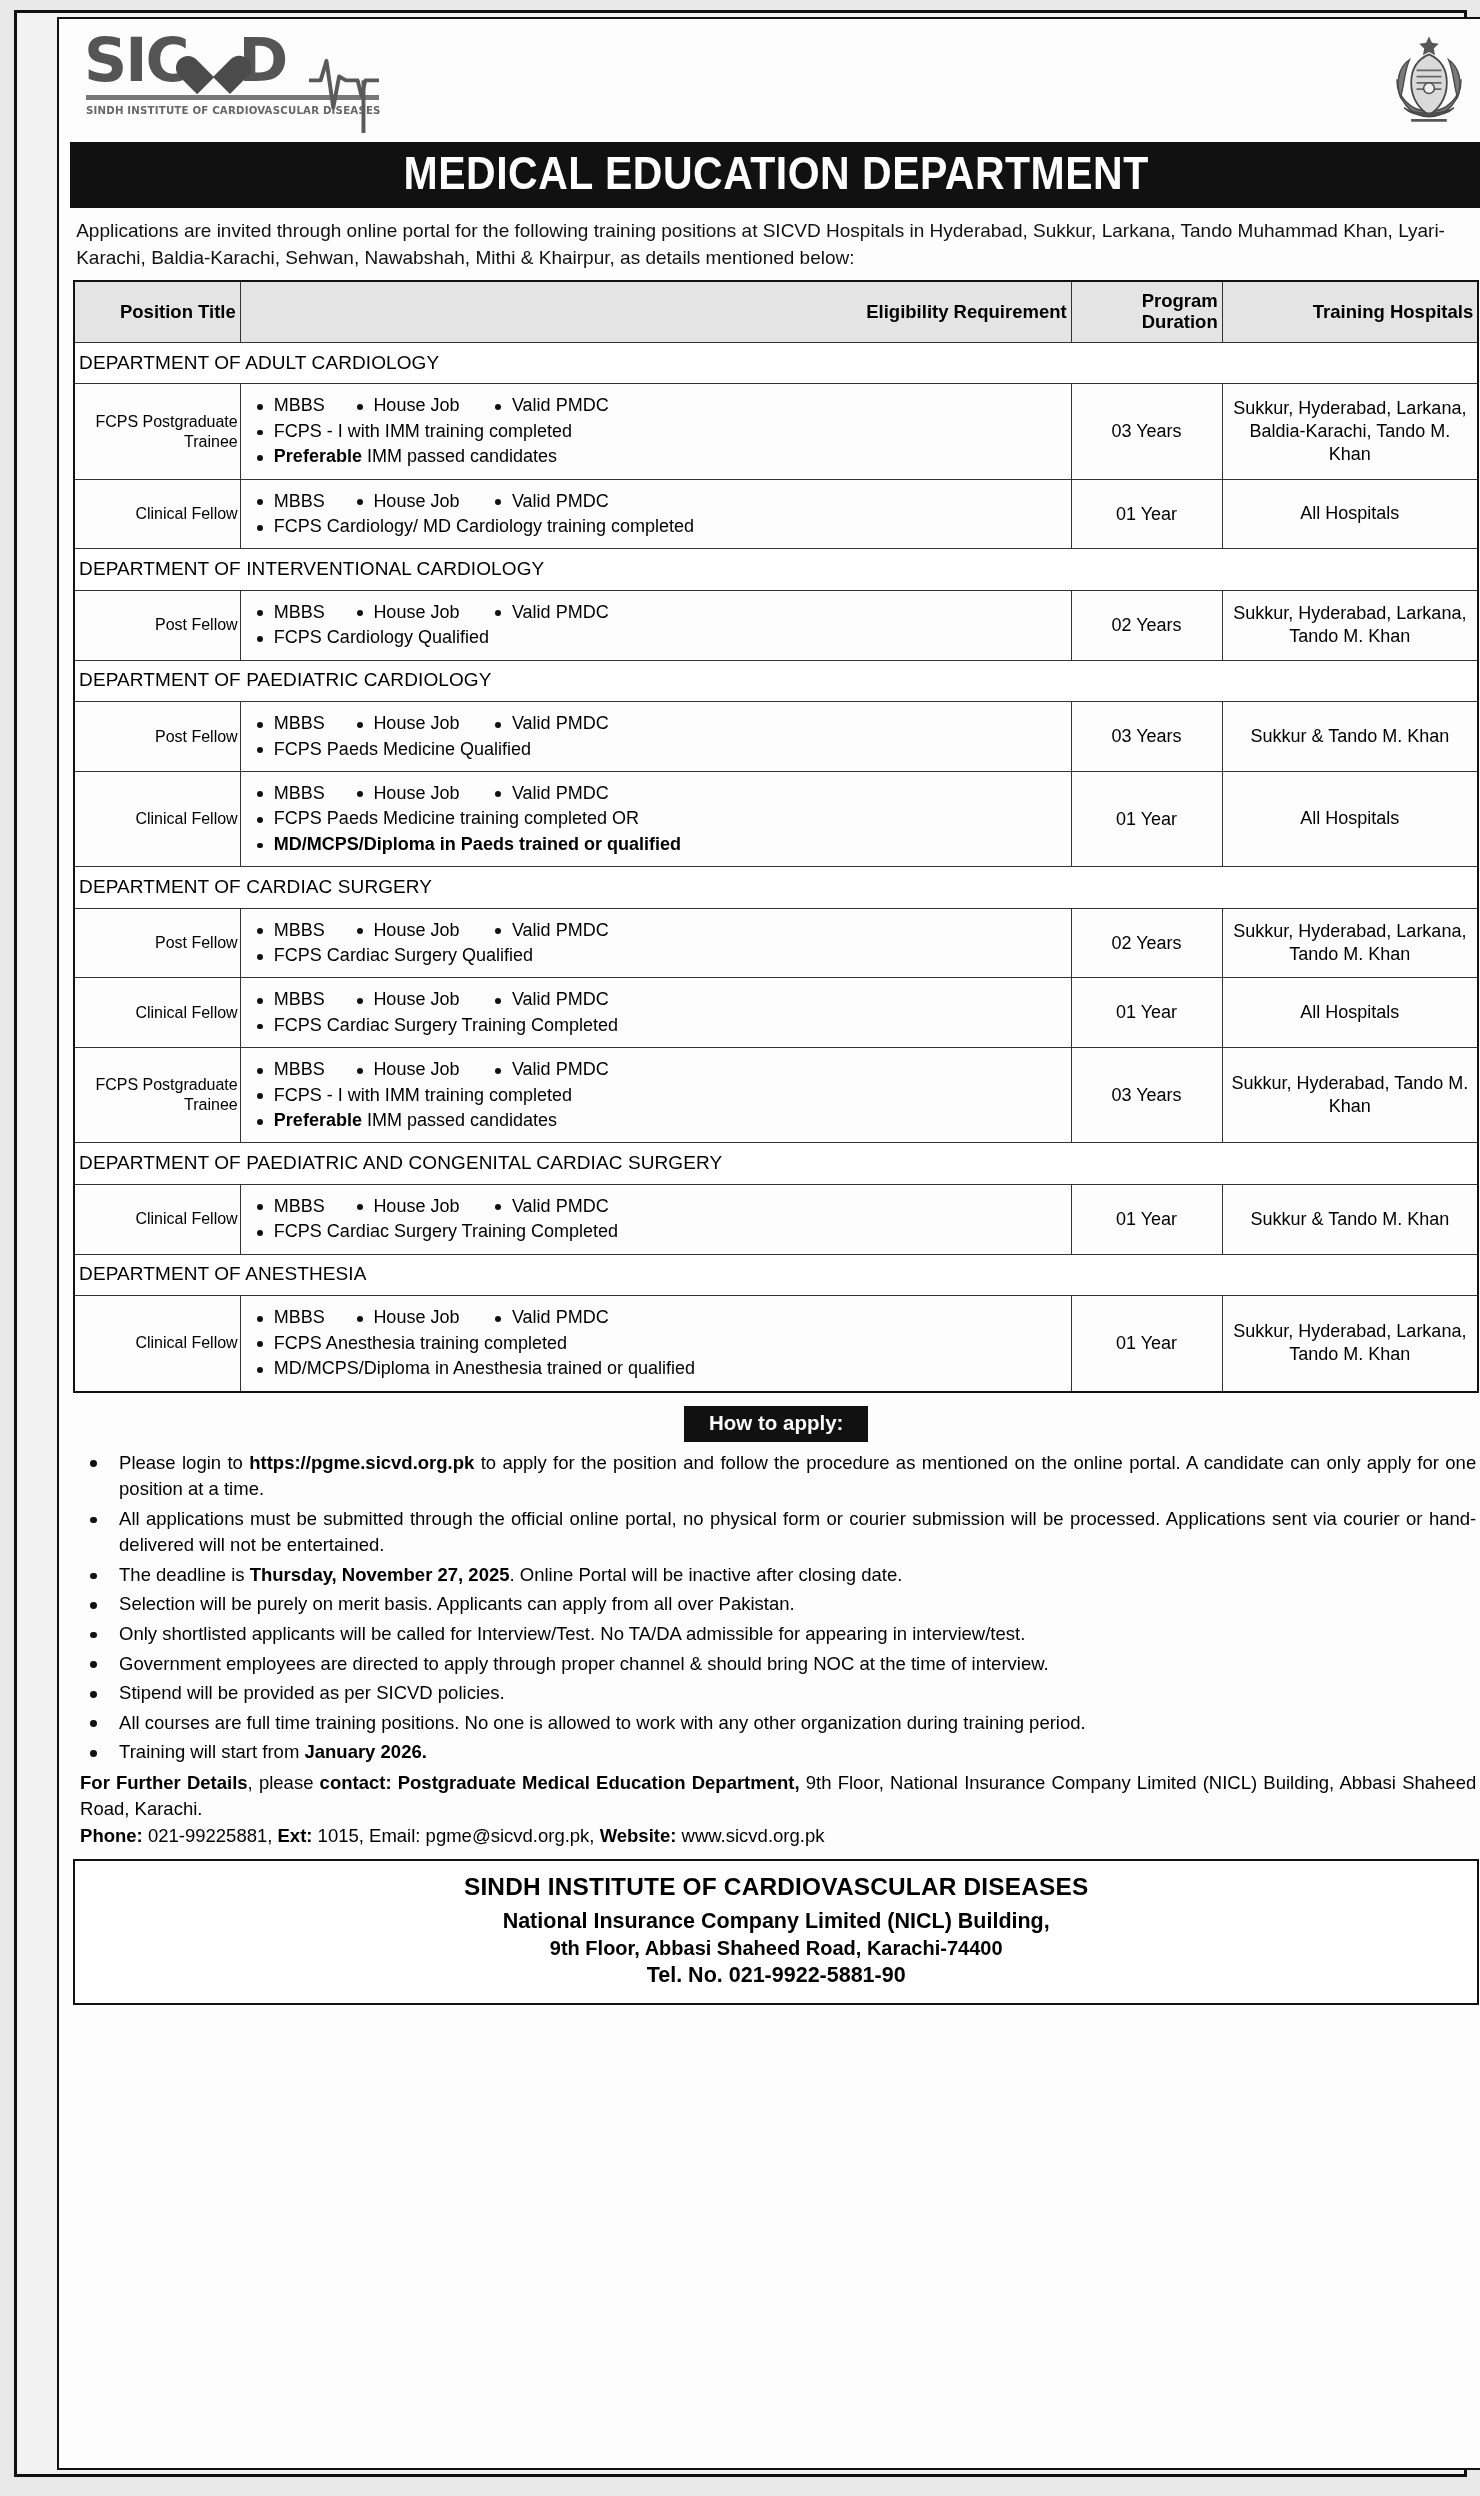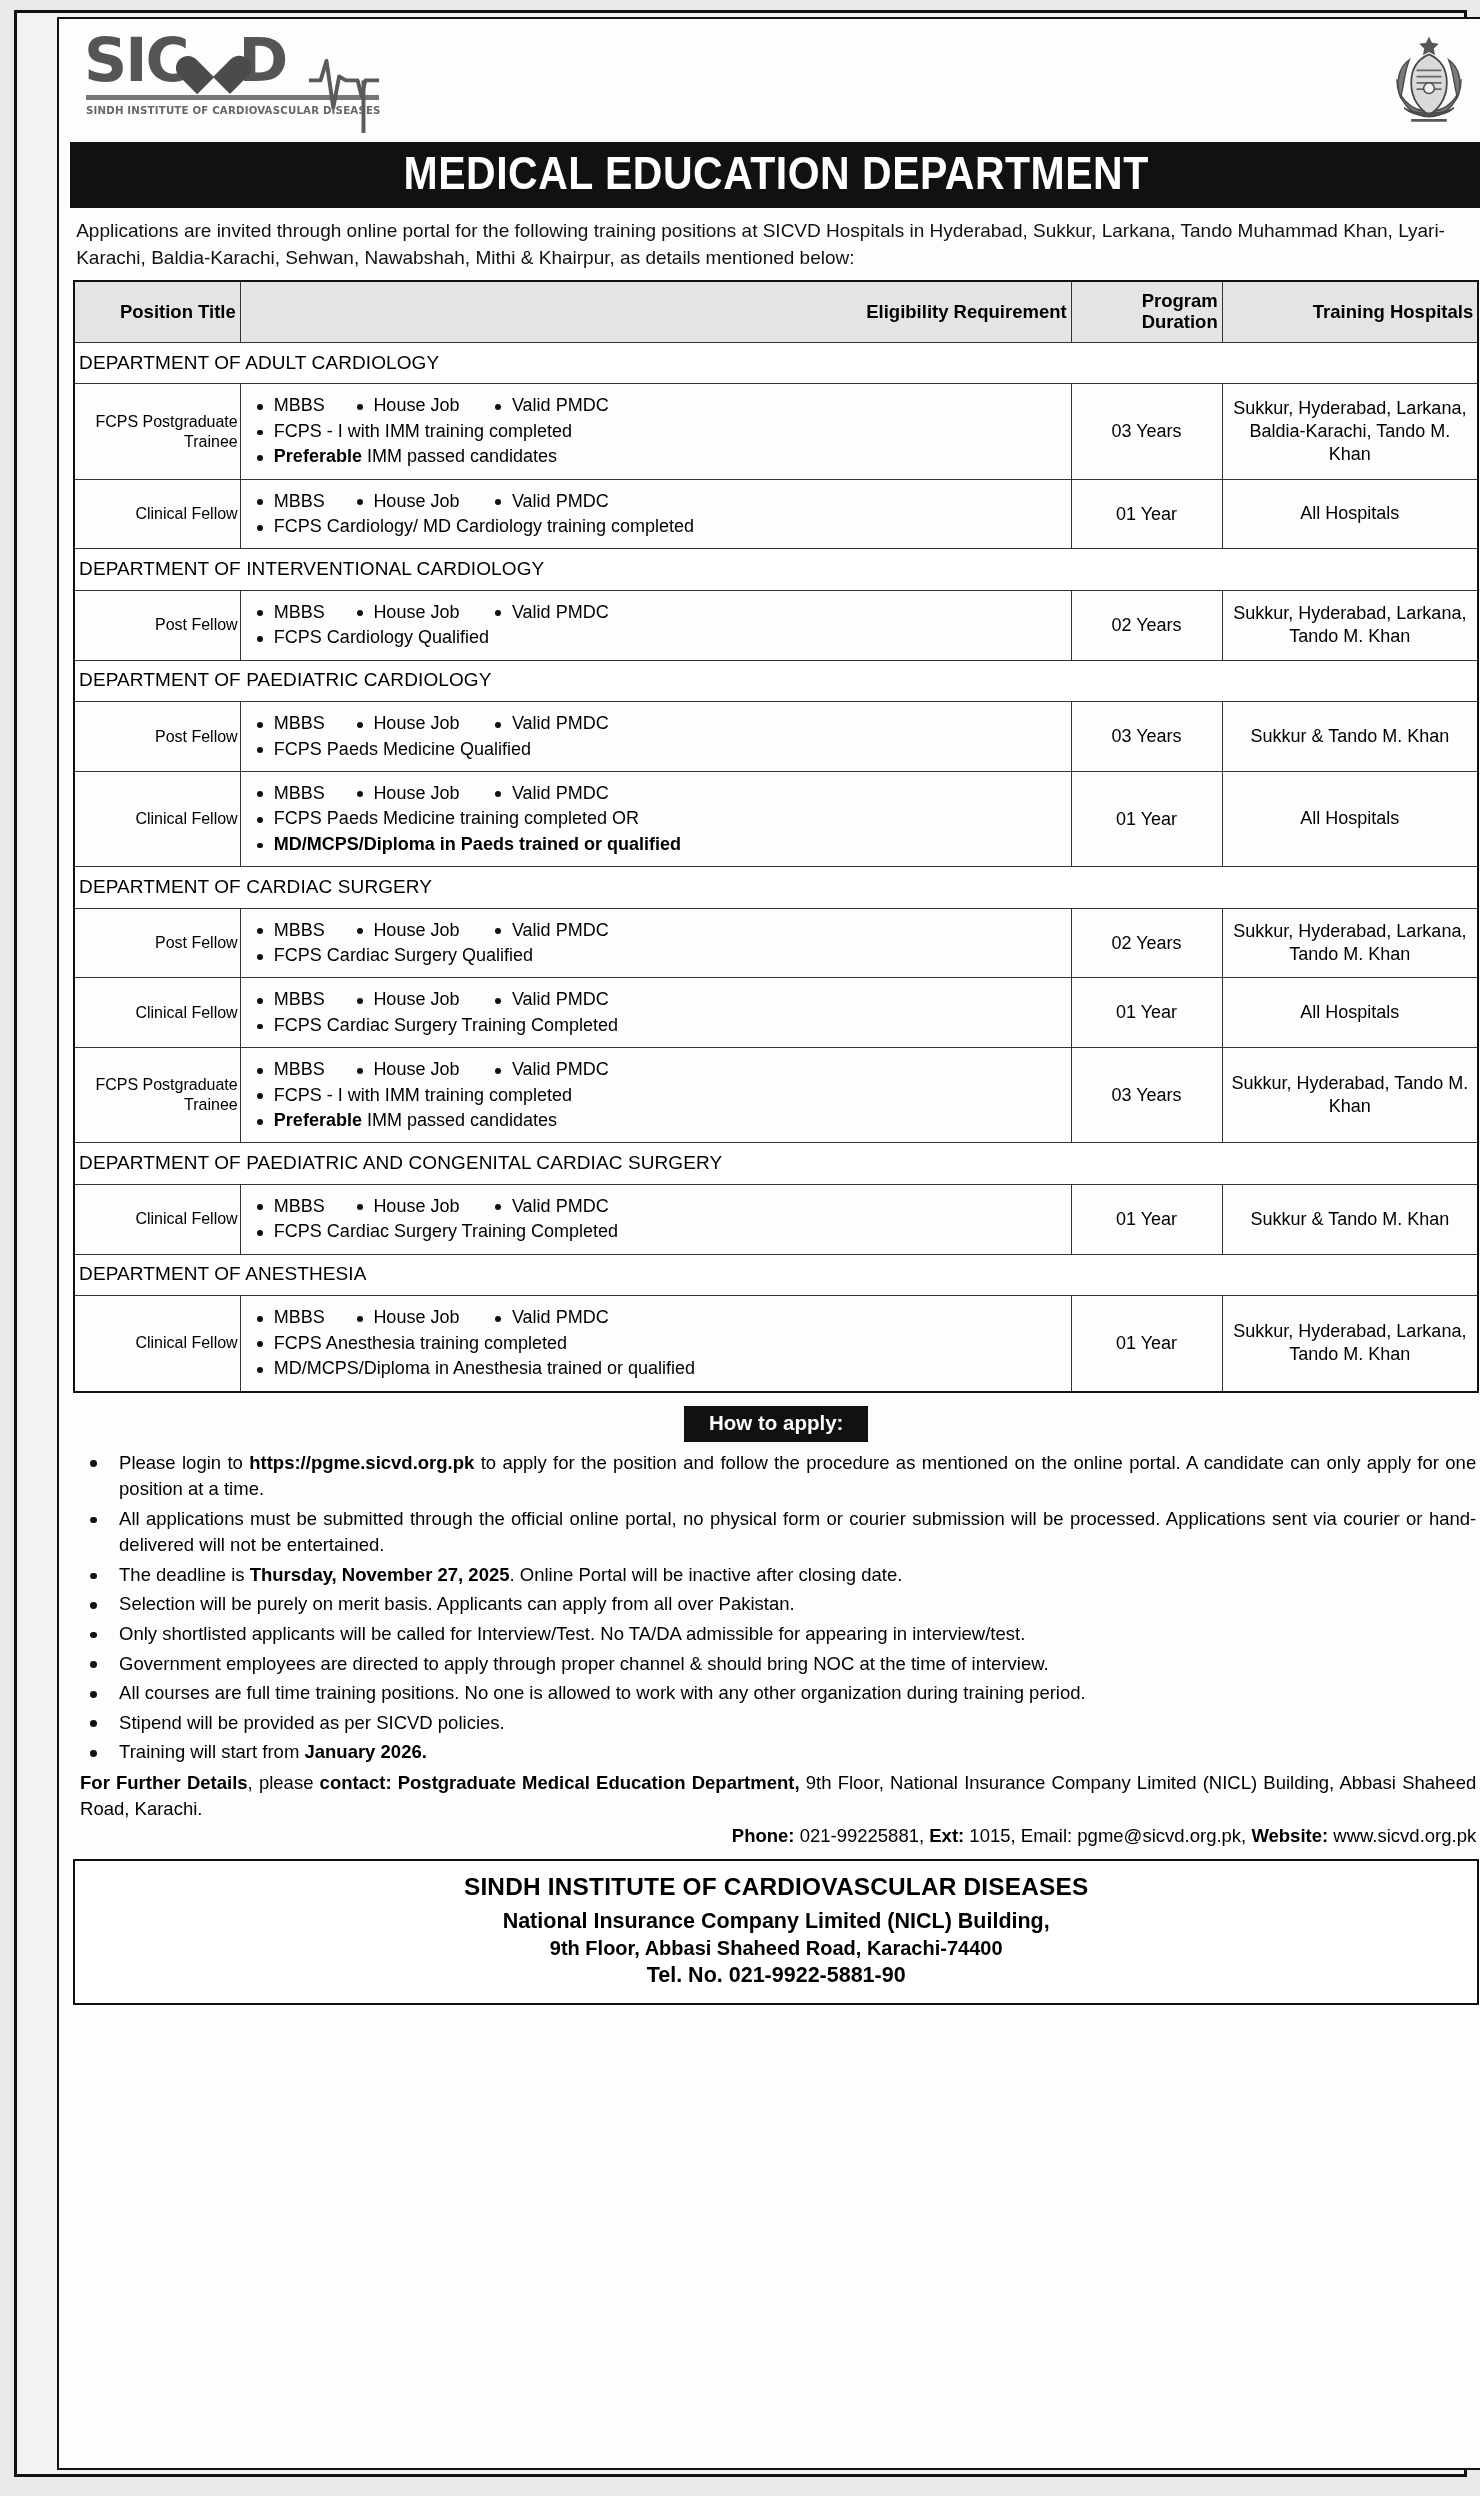--- a/index.html
+++ b/index.html
@@ -226,21 +226,21 @@
     width: 6.8px; height: 6.8px;
     border-radius: 50%;
     background: #111;
   }
   .contact-block {
     margin: 3.9px 9.8px 0 13.7px;
     font-size: 18.5px;
     line-height: 1.44;
     text-align: justify;
   }
-  .contact-block .line-phone { text-align: right; }
+  .contact-block .line-phone { text-align: left; }
 
   
   .footer {
     margin: 9.8px 6.8px 0 6.8px;
     border: 2px solid #111;
     text-align: center;
     padding: 11.7px 7.8px 15.6px 7.8px;
     background: #fff;
   }
   .footer .f1 { font-size: 24.4px; font-weight: bold; letter-spacing: 0.2px; }
@@ -508,22 +508,22 @@
       <div class="howto-wrap">
         <span class="howto-badge">How to apply:</span>
       </div>
       <ul class="apply" id="apply-list">
           <li><span>Please login to </span><b>https://pgme.sicvd.org.pk</b><span> to apply for the position and follow the procedure as mentioned on the online portal. A candidate can only apply for one position at a time.</span></li>
           <li><span>All applications must be submitted through the official online portal, no physical form or courier submission will be processed. Applications sent via courier or hand-delivered will not be entertained.</span></li>
           <li><span>The deadline is </span><b>Thursday, November 27, 2025</b><span>. Online Portal will be inactive after closing date.</span></li>
           <li><span>Selection will be purely on merit basis. Applicants can apply from all over Pakistan.</span></li>
           <li><span>Only shortlisted applicants will be called for Interview/Test. No TA/DA admissible for appearing in interview/test.</span></li>
           <li><span>Government employees are directed to apply through proper channel &amp; should bring NOC at the time of interview.</span></li>
+          <li><span>Stipend will be provided as per SICVD policies.</span></li>
           <li><span>All courses are full time training positions. No one is allowed to work with any other organization during training period.</span></li>
-          <li><span>Stipend will be provided as per SICVD policies.</span></li>
           <li><span>Training will start from </span><b>January 2026.</b></li>
         </ul>
 
       <div class="contact-block">
         <div class="line-details">
           <b>For Further Details</b><span>, please </span><b>contact: Postgraduate Medical Education Department,</b><span> 9th Floor, National Insurance Company Limited (NICL) Building, Abbasi Shaheed Road, Karachi.</span>
         </div>
         <div class="line-phone">
           <b>Phone:</b><span> 021-99225881, </span><b>Ext:</b><span> 1015, Email: pgme@sicvd.org.pk, </span><b>Website:</b><span> www.sicvd.org.pk</span>
         </div>

